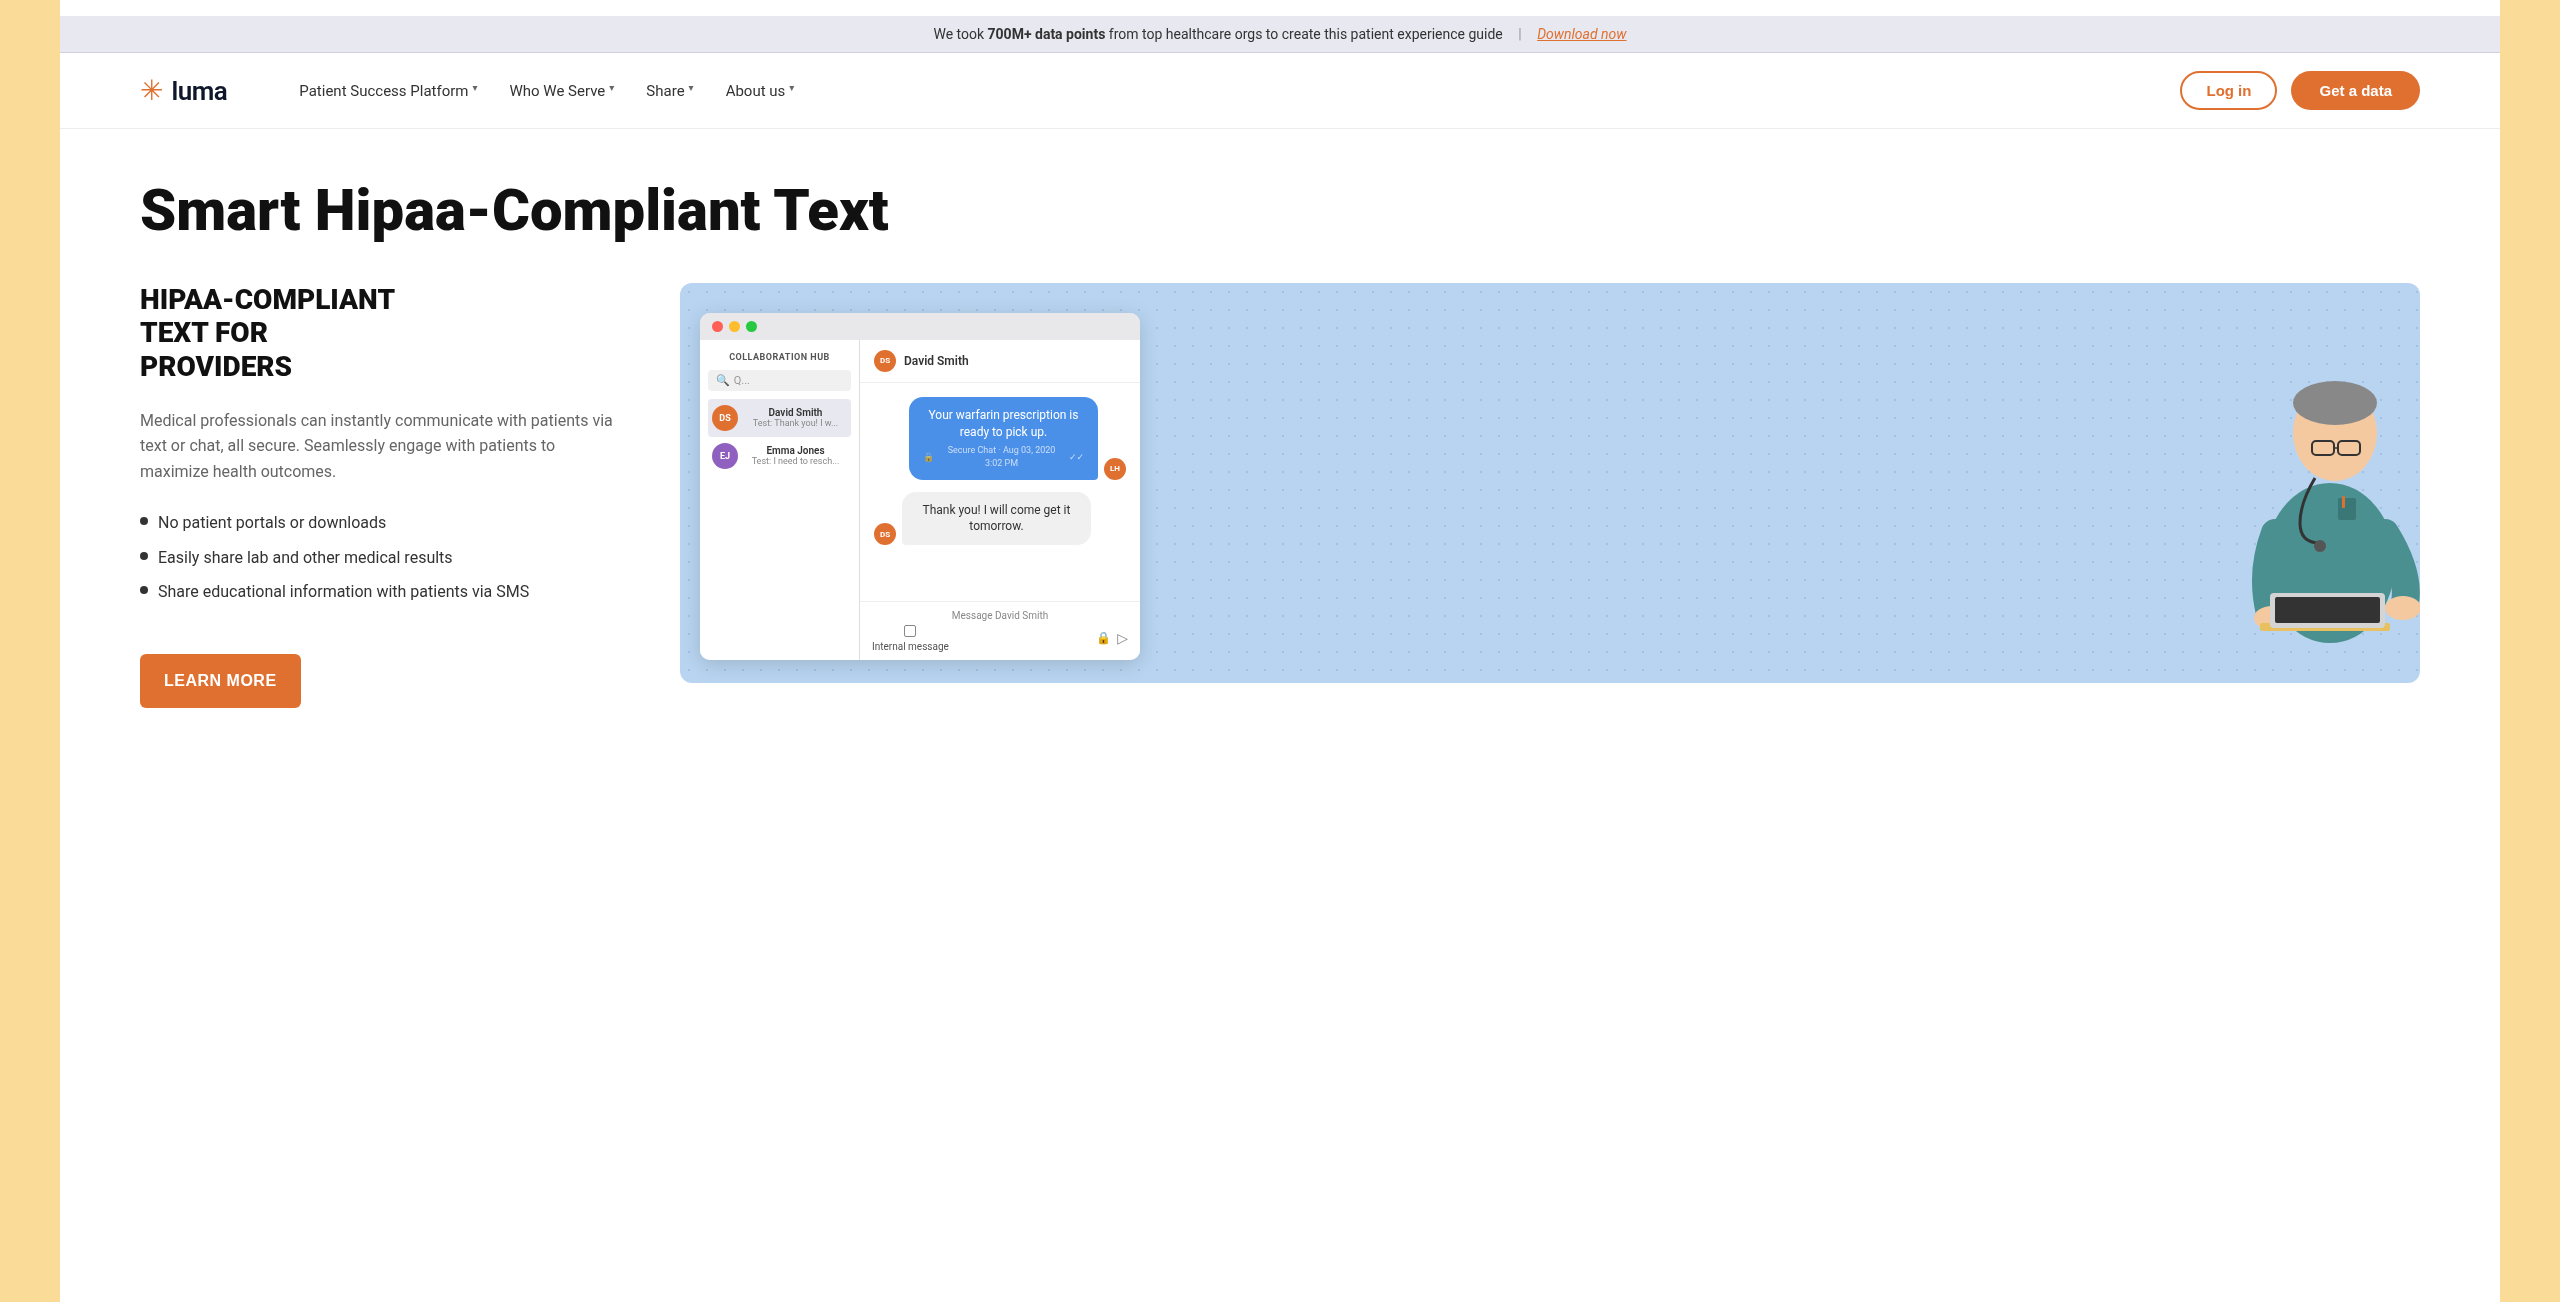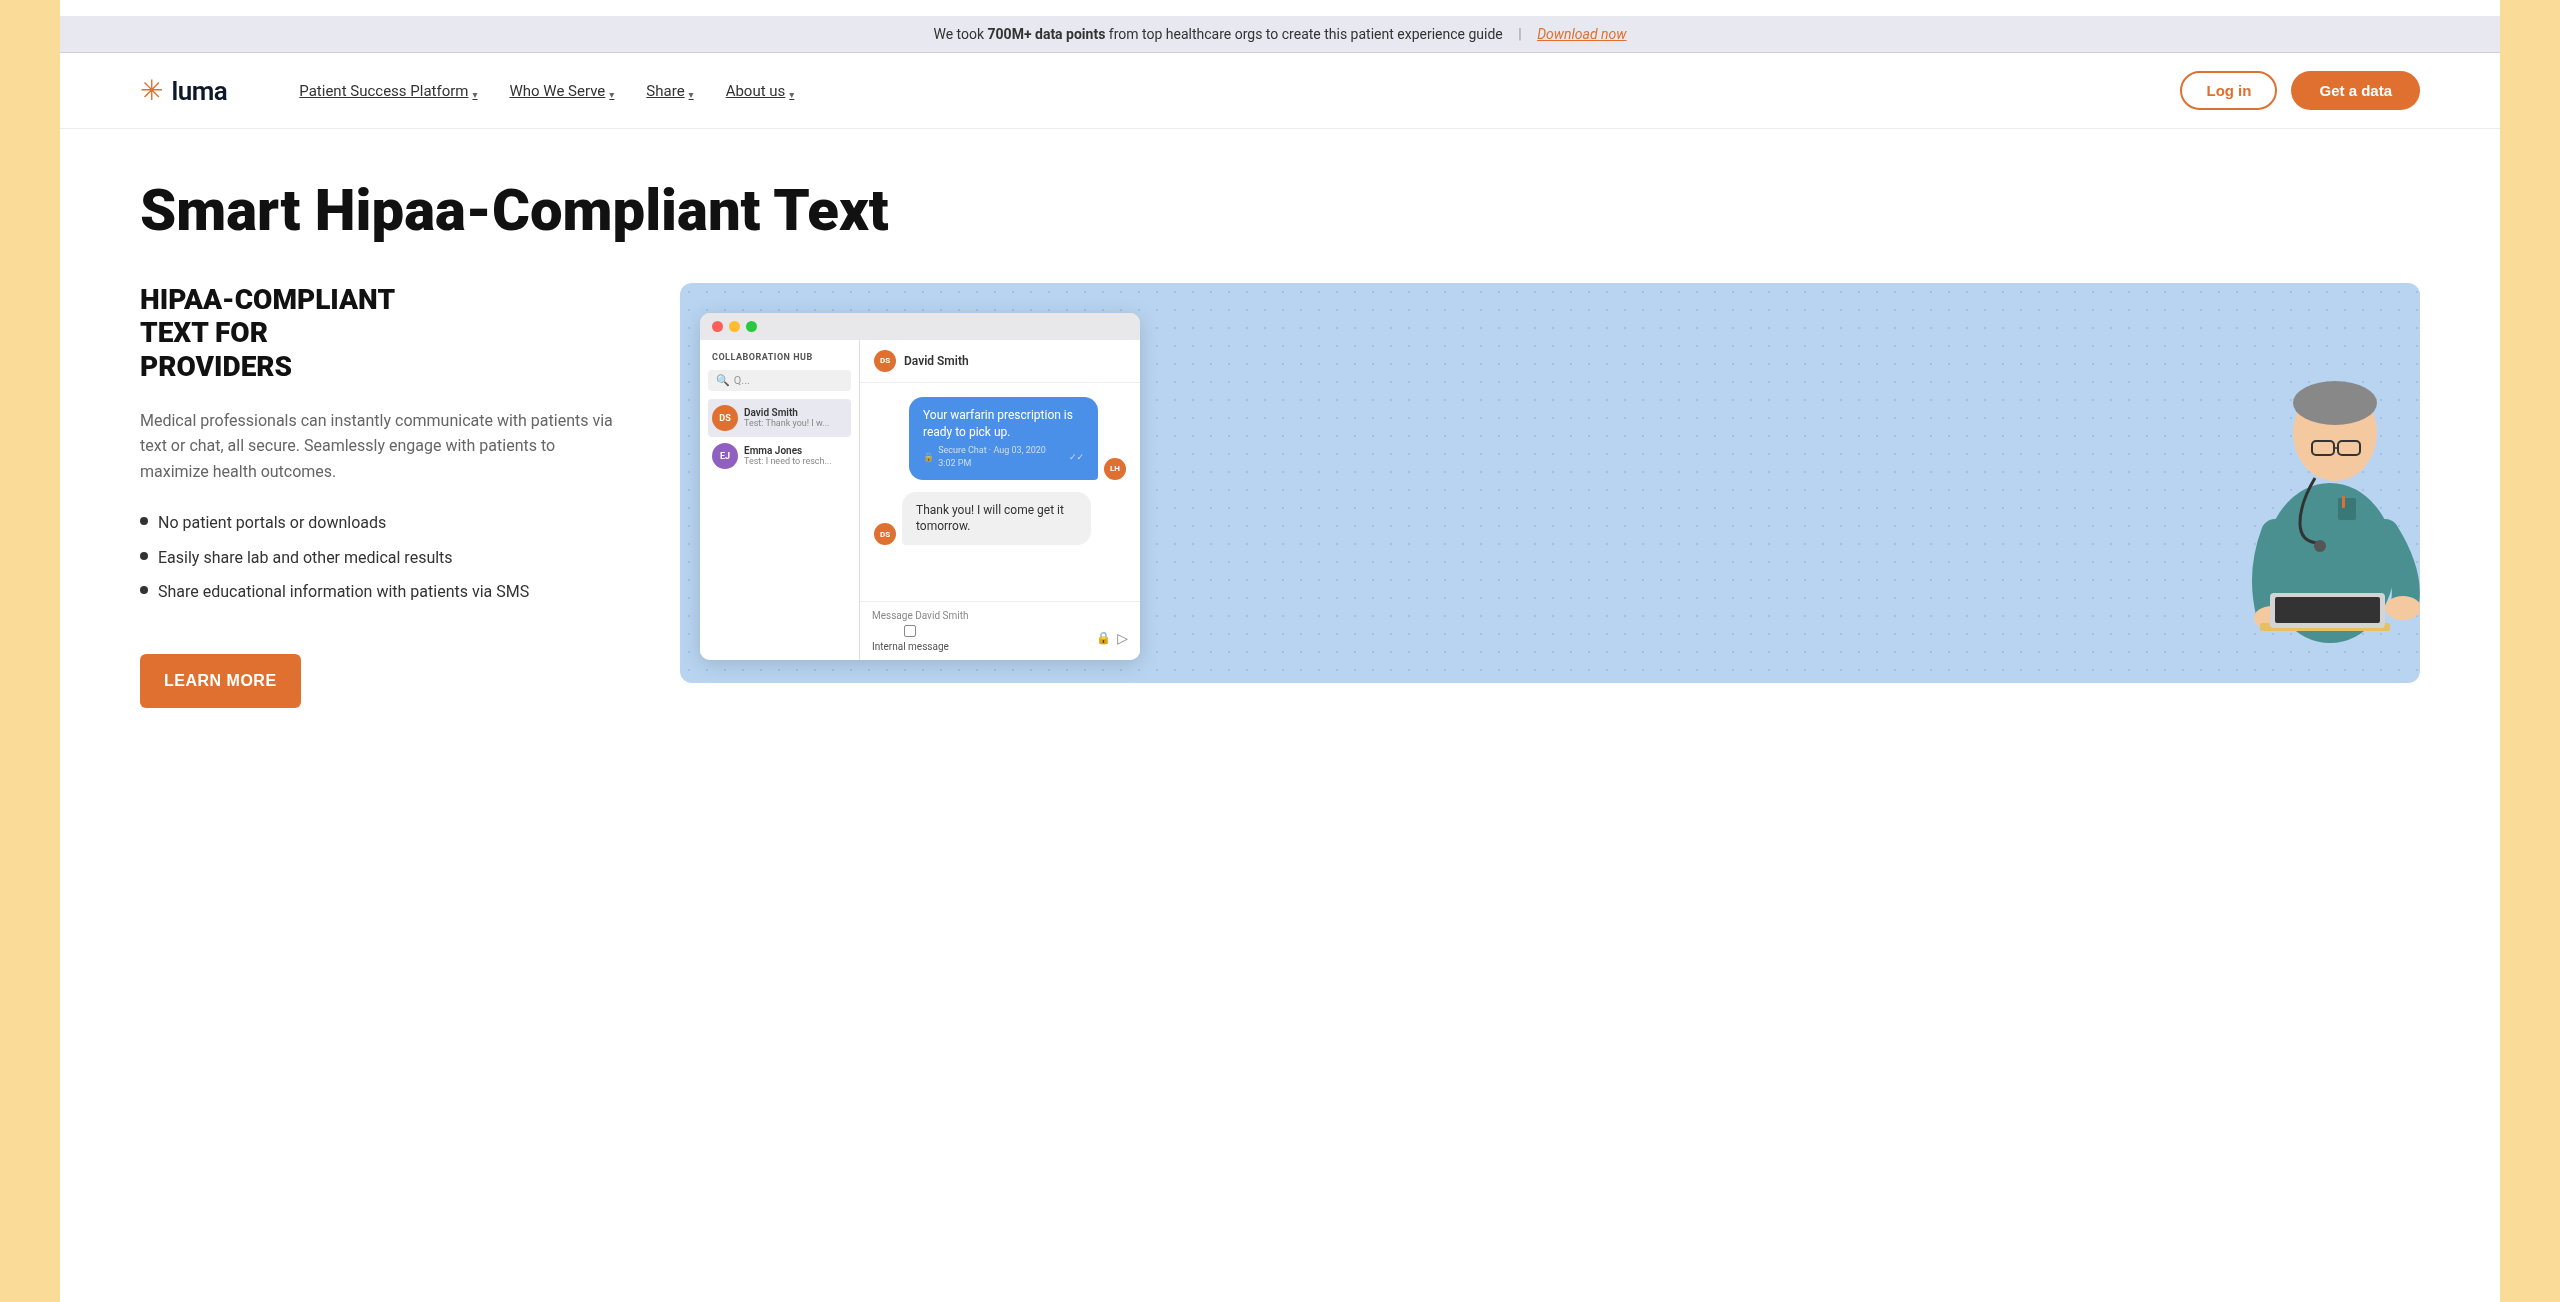--- a/index.html
+++ b/index.html
@@ -44,29 +44,28 @@
       letter-spacing: -0.5px;
     }
     .nav-items {
       display: flex;
       align-items: center;
       gap: 8px;
       flex: 1;
     }
     .nav-item {
       display: flex;
-      align-items: flex-end;
+      align-items: flex-start;
       gap: 4px;
       padding: 8px 12px;
       font-size: 15px;
       color: #333;
       cursor: pointer;
       border-radius: 6px;
       white-space: nowrap;
-      text-decoration: underline;
     }
     .nav-chevron {
       font-size: 10px;
       color: #666;
     }
     .nav-actions {
       display: flex;
       align-items: center;
       gap: 14px;
     }
@@ -165,20 +164,21 @@
       position: relative;
       min-height: 420px;
     }
     .illustration-bg {
       background: #b8d4f0;
       border-radius: 12px;
       width: 100%;
       height: 400px;
       position: relative;
       overflow: hidden;
+      text-align: center;
     }
     
     .illustration-bg::before {
       content: '';
       position: absolute;
       inset: 0;
       background-image: radial-gradient(circle, #a0c0e8 1px, transparent 1px);
       background-size: 18px 18px;
     }
     

